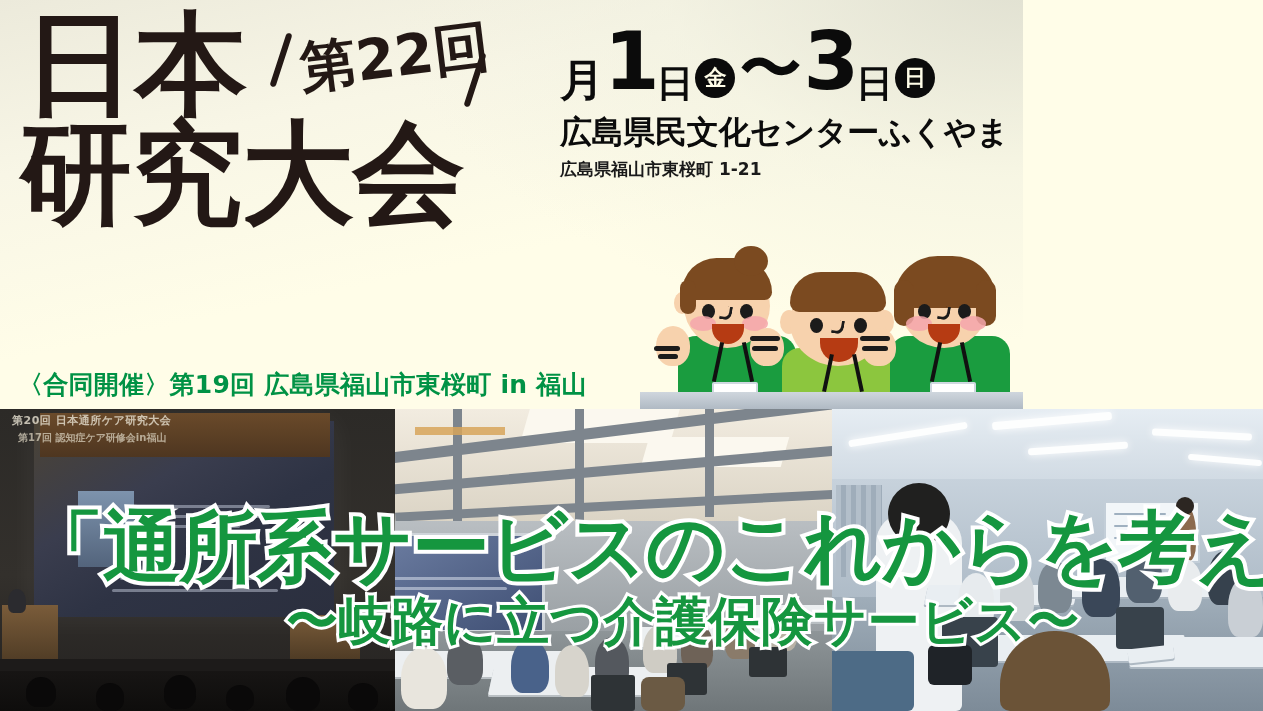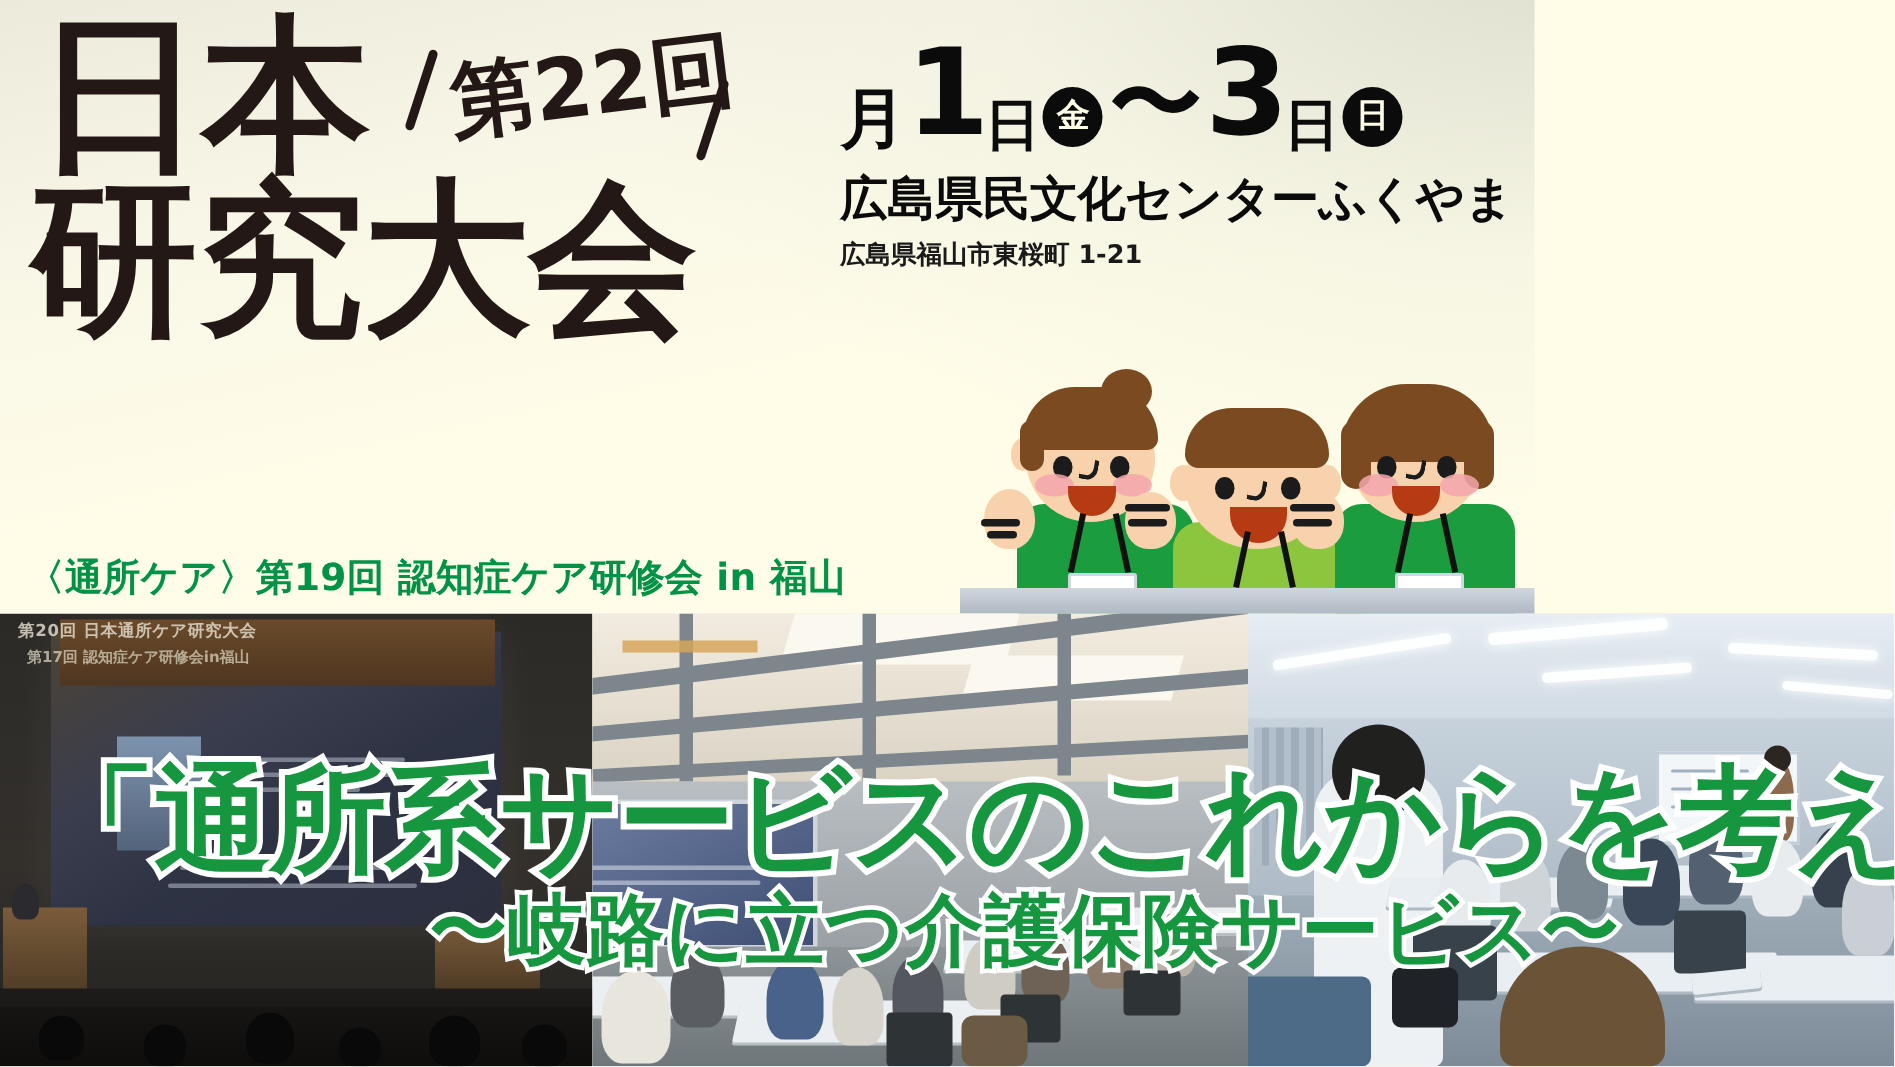--- a/index.html
+++ b/index.html
@@ -276,21 +276,21 @@
     <div class="title-block">
       <div class="t-line t1">日本</div>
       <div class="t-line t2">研究大会</div>
 
       <div class="kai-wrap">
         <span class="slash slash-l"></span>
         <span class="kai">第22回</span>
         <span class="slash slash-r"></span>
       </div>
 
-      <div class="joint">〈通所ケア〉第19回 認知症ケア研修会 in 福山</div>
+      <div class="joint">〈合同開催〉第19回 広島県福山市東桜町 in 福山</div>
     </div>
 
     <div class="info">
 
 
       <div class="date-row">
         <span class="d-mid">月</span>
         <span class="d-big">1</span>
         <span class="d-sm">日</span>
         <span class="d-circ">金</span>

